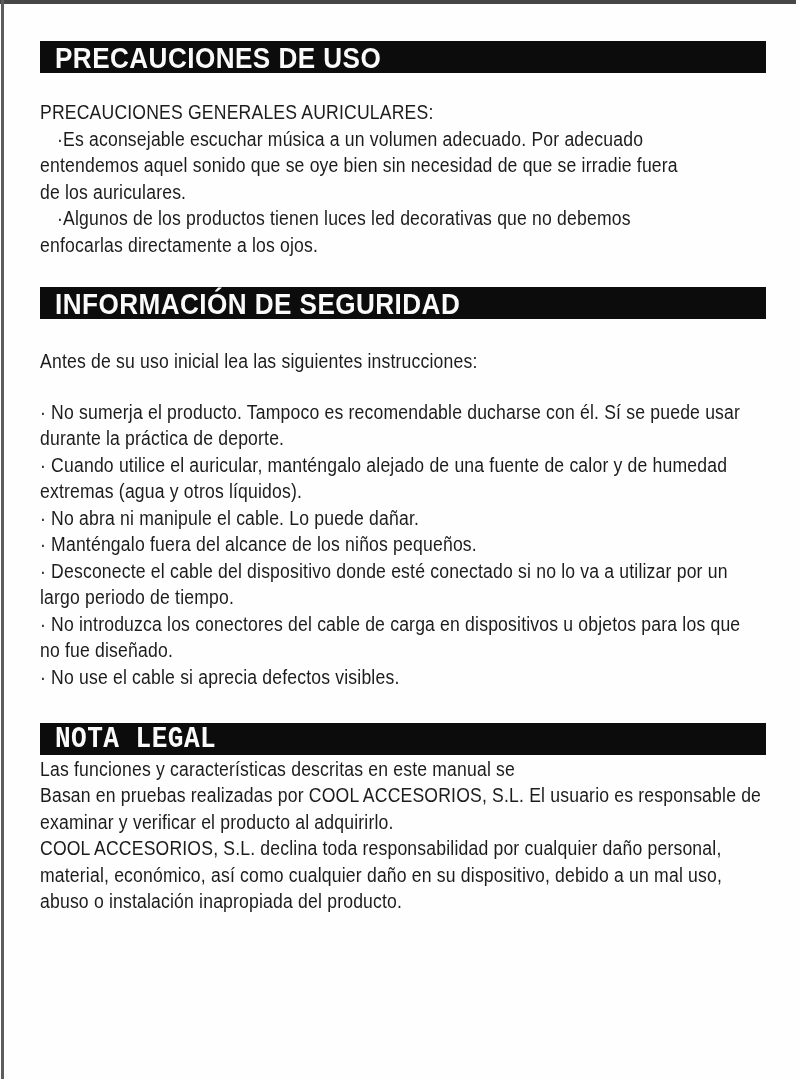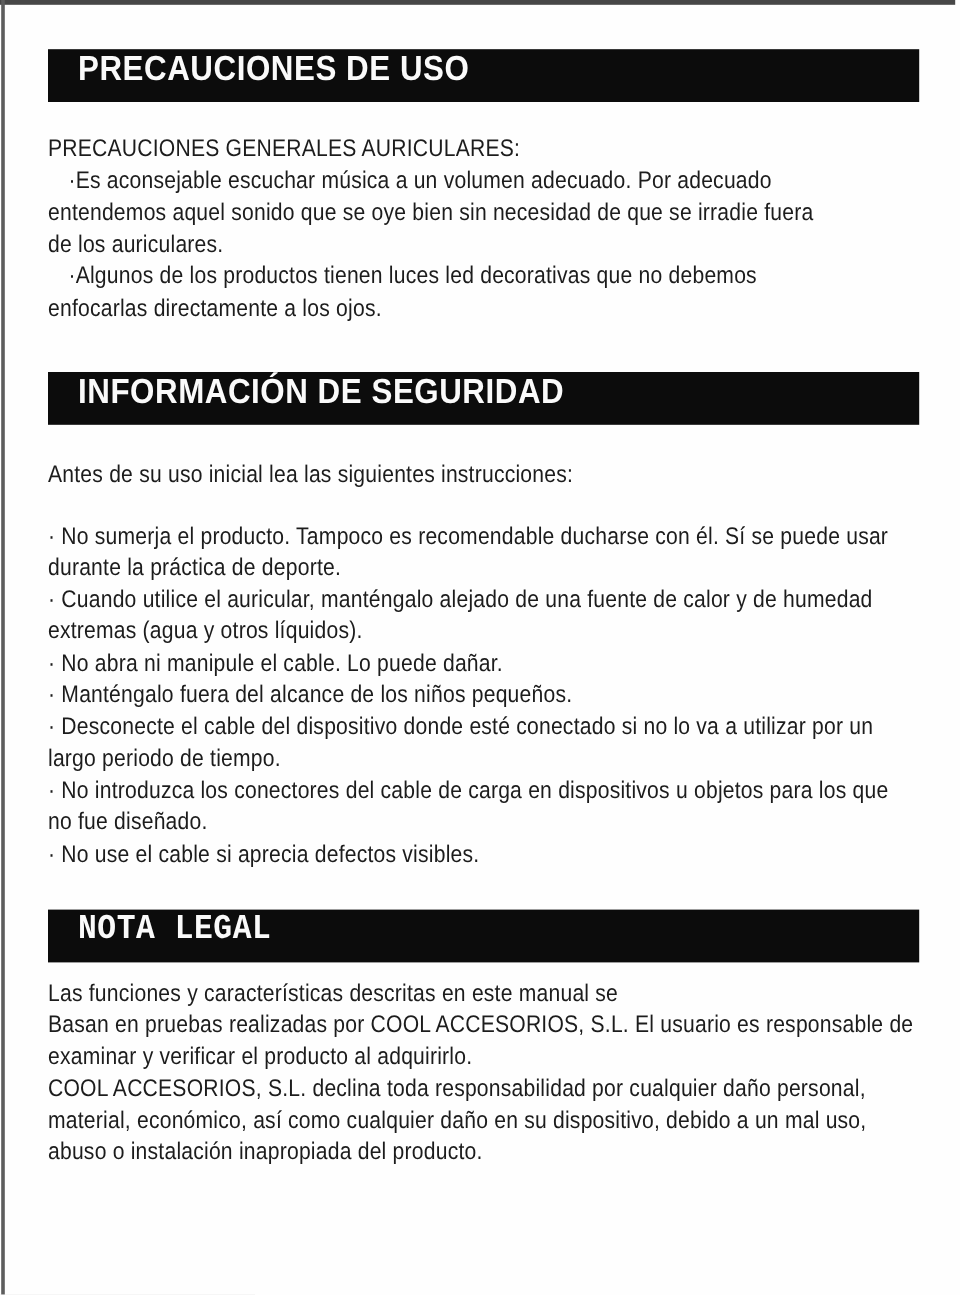--- a/index.html
+++ b/index.html
@@ -18,58 +18,58 @@
     background: #474747;
   }
   .edge-left {
     position: absolute; top: 0; left: 1px;
     width: 3px; height: 1079px;
     background: #5d5d5d;
   }
   .bar {
     margin-left: 40px;
     width: 726px;
-    height: 44px;
+    height: 32px;
     background: #0c0c0c;
-    padding-left: 25px;
+    padding-left: 15px;
     box-sizing: border-box;
     overflow: hidden;
   }
   .bar-text {
     display: inline-block;
     font-size: 29px;
     font-weight: bold;
     line-height: 34px;
     color: #fafafa;
     letter-spacing: 0.5px;
     white-space: nowrap;
     transform: scaleX(0.9);
     transform-origin: 0 0;
   }
   .bar-uso   { margin-top: 41px; }
-  .bar-seg   { margin-top: 40px; }
+  .bar-seg   { margin-top: 29px; }
   .bar-legal { margin-top: 32.5px; font-family: Liberation Mono, monospace; }
 
   .textblock { margin-left: 40px; margin-right: 10px; }
   .line {
     display: block;
     font-size: 20px;
     line-height: 26.5px;
     white-space: nowrap;
     transform: scaleX(0.88);
     transform-origin: 0 0;
     letter-spacing: 0.2px;
   }
   .line.indent { margin-left: 17px; }
 
   .blk-electronicos { margin-top: 20px; }
   .blk-auriculares  { margin-top: 26px; }
   .blk-intro        { margin-top: 29px; }
   .blk-bullets      { margin-top: 24px; }
-  .blk-legal        { margin-top: 13px; }
+  .blk-legal        { margin-top: 1px; }
 </style>
 </head>
 <body>
 
 <div class="page">
   <div class="edge-top"></div>
   <div class="edge-left"></div>
 
   <div class="bar bar-uso">
     <span class="bar-text">PRECAUCIONES DE USO</span>

